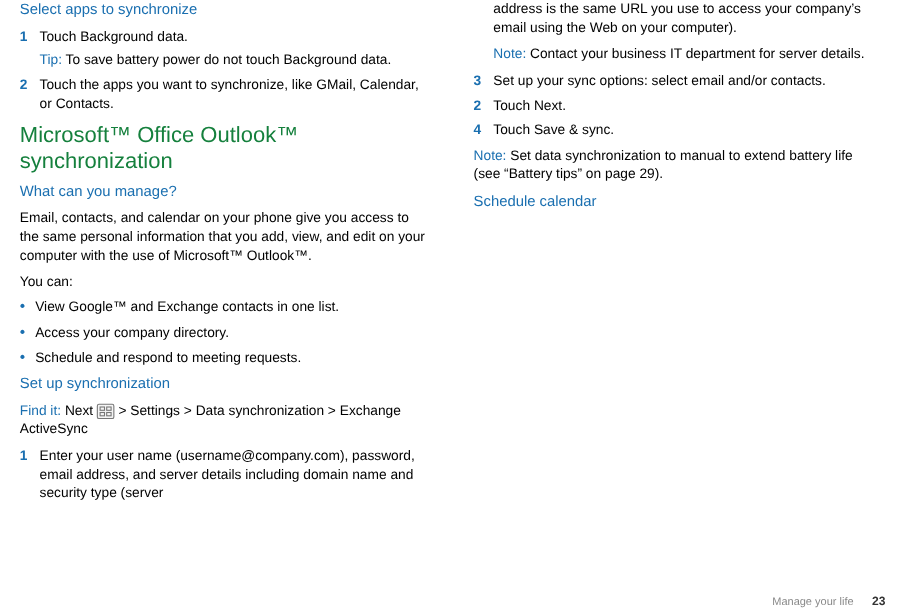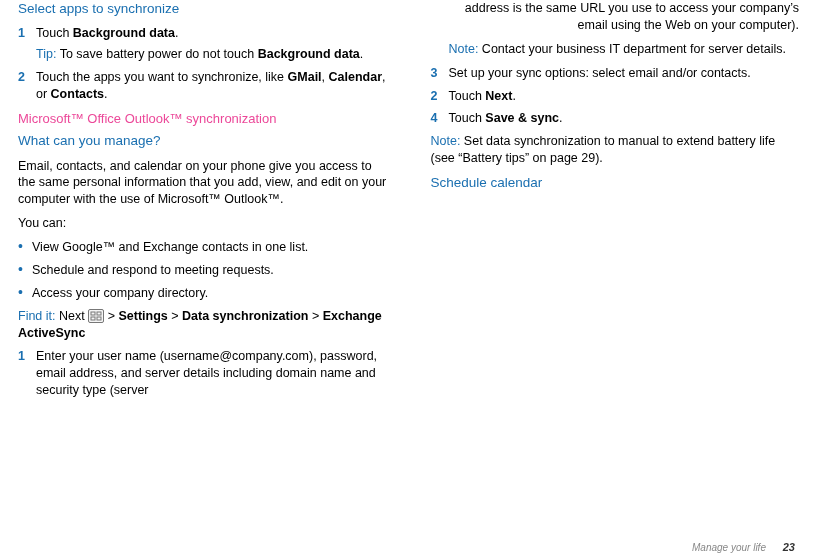--- a/index.html
+++ b/index.html
@@ -23,22 +23,22 @@
     flex: 1;
     font-size: 12.5px;
     line-height: 1.35;
   }
   .h-sub-blue {
     color: #1a6fb0;
     font-size: 13.5px;
     margin: 0 0 7px 0;
   }
   .h-section-blue {
-    color: #ec4899;
-    font-size: 13px;
+    color: #15803d;
+    font-size: 20px;
     line-height: 1.2;
     margin: 8px 0 6px 0;
   }
   p { margin: 0 0 7px 0; }
   ol.steps {
     list-style: none;
     padding: 0;
     margin: 0 0 6px 0;
   }
   ol.steps > li {
@@ -54,21 +54,21 @@
     color: #1a6fb0;
     content: attr(data-num);
   }
   .indent-sub {
     margin: 4px 0 0 0;
   }
   .tip-label, .note-label, .findit-label {
     color: #1a6fb0;
     font-weight: normal;
   }
-  b { font-weight: bold; }
+  b { font-weight: normal; }
   ul.bullets {
     list-style: none;
     padding: 0;
     margin: 0 0 6px 0;
   }
   ul.bullets > li {
     position: relative;
     padding-left: 14px;
     margin-bottom: 6px;
   }
@@ -111,24 +111,23 @@
   }
   .cal-icon {
     width: 14px;
     height: 13px;
     background: #fff;
   }
   .cal-icon svg{display:block;}
   .footer {
     position: absolute;
     bottom: 6px;
-    right: 22px;
+    right: 12px;
     font-size: 10px;
     color: #888;
-    font-style: italic;
   }
   .footer .pagenum {
     font-weight: bold;
     color: #333;
     margin-left: 14px;
     font-size: 11px;
   }
 </style>
 </head>
 <body>
@@ -152,41 +151,42 @@
 
     <p class="h-section-blue">Microsoft™ Office Outlook™ synchronization</p>
 
     <p class="h-sub-blue">What can you manage?</p>
 
     <p>Email, contacts, and calendar on your phone give you access to the same personal information that you add, view, and edit on your computer with the use of Microsoft™  Outlook™.</p>
     <p>You can:</p>
 
     <ul class="bullets">
       <li>View Google™ and Exchange contacts in one list.</li>
+      <li>Access your company directory.</li>
       <li>Schedule and respond to meeting requests.</li>
-      <li>Access your company directory.</li>
     </ul>
 
+    <p class="h-sub-blue">Set up synchronization</p>
 
     <p>
       <span class="findit-label">Find it: </span><span>Next </span><span class="icon-box menu-icon"><svg width="14" height="12" viewBox="0 0 14 12">
             <rect x="2" y="2" width="4" height="3" fill="none" stroke="#777" stroke-width="1"></rect>
             <rect x="8" y="2" width="4" height="3" fill="none" stroke="#777" stroke-width="1"></rect>
             <rect x="2" y="7" width="4" height="3" fill="none" stroke="#777" stroke-width="1"></rect>
             <rect x="8" y="7" width="4" height="3" fill="none" stroke="#777" stroke-width="1"></rect>
           </svg></span><span> &gt; </span><b>Settings</b><span> &gt; </span><b>Data synchronization</b><span> &gt; </span><b>Exchange ActiveSync</b>
     </p>
 
     <ol class="steps">
       <li data-num="1">Enter your user name (username@company.com), password, email address, and server details including domain name and security type (server </li>
     </ol>
   </div>
 
   <div class="col">
-    <p style="padding-left:18px;text-align:right;">address is the same URL you use to access your company’s email using the Web on your computer).</p>
+    <p style="padding-left:18px;">address is the same URL you use to access your company’s email using the Web on your computer).</p>
     <p style="padding-left:18px;">
       <span class="note-label">Note: </span><span>Contact your business IT department for server details.</span>
     </p>
 
     <ol class="steps">
       <li data-num="3">Set up your sync options: select email and/or contacts.</li>
       <li data-num="2">
         <span>Touch </span><b>Next</b><span>.</span>
       </li>
       <li data-num="4">

